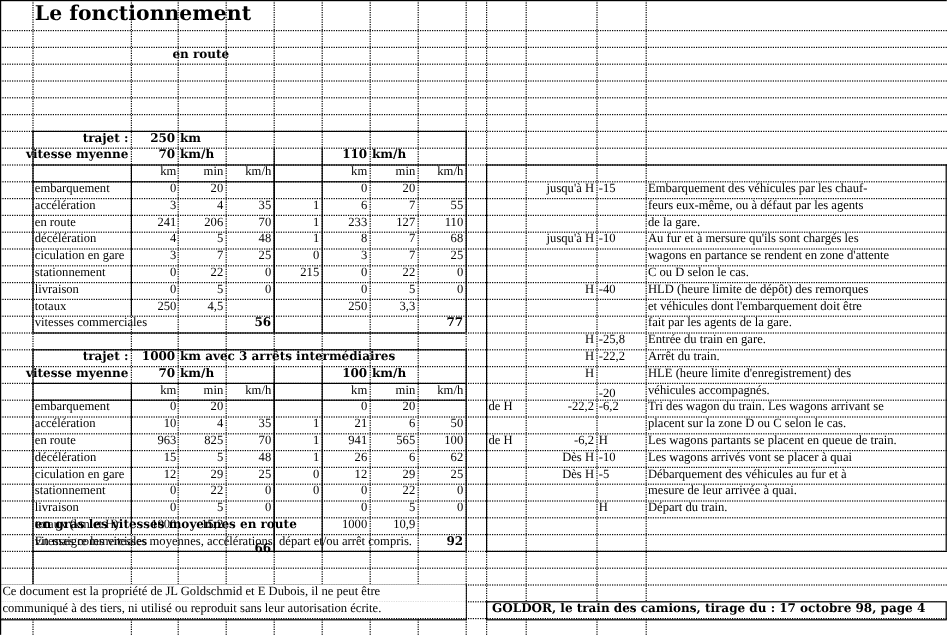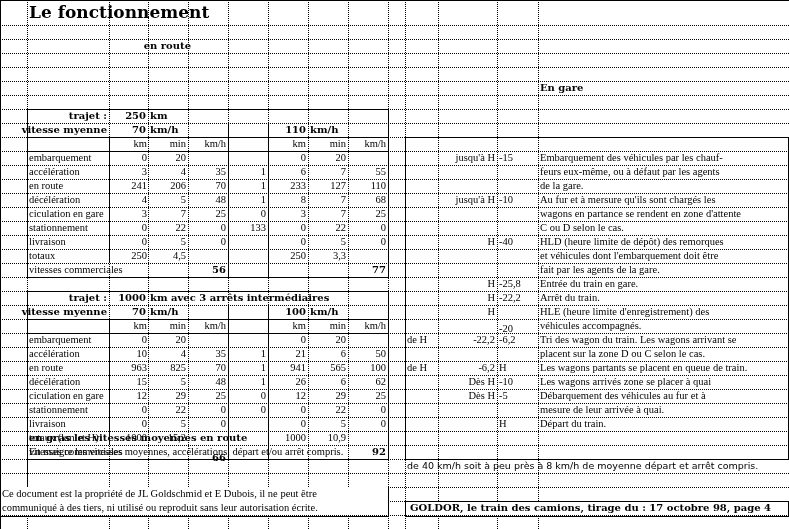--- a/index.html
+++ b/index.html
@@ -70,21 +70,20 @@
       <div class="gl hl" style="top: 445px;"></div>
       <div class="gl hl" style="top: 459px;"></div>
       <div class="gl hl" style="top: 473px;"></div>
       <div class="gl hl" style="top: 487px;"></div>
       <div class="gl hl" style="top: 501px;"></div>
       <div class="gl hl" style="top: 515px;"></div>
     </div>
 
   <div class="c title" style="left:27px;top:0;width:250px;">Le fonctionnement</div>
   <div class="c b" style="left:109px;top:39px;width:120px;text-align:right;padding-right:4px;width:86px;">en route</div>
-  <div class="c b" style="left:538px;top:81px;width:150px;">En gare</div>
 
   <div id="t1">
       <div class="c b r" style="left: 27px; top: 109px; width: 82px;">trajet :</div>
       <div class="c b r" style="left: 109px; top: 109px; width: 39px;">250</div>
       <div class="c b" style="left: 148px; top: 109px; width: 230px;">km</div>
       <div class="c b r" style="left: 0px; top: 123px; width: 109px;">vitesse myenne</div>
       <div class="c b r" style="left: 109px; top: 123px; width: 39px;">70</div>
       <div class="c b" style="left: 148px; top: 123px; width: 40px;">km/h</div>
       <div class="c b r" style="left: 268px; top: 123px; width: 40px;">110</div>
       <div class="c b" style="left: 308px; top: 123px; width: 40px;">km/h</div>
@@ -131,21 +130,21 @@
       <div class="c r" style="left: 148px; top: 207px; width: 40px;">7</div>
       <div class="c r" style="left: 188px; top: 207px; width: 40px;">25</div>
       <div class="c r" style="left: 228px; top: 207px; width: 40px;">0</div>
       <div class="c r" style="left: 268px; top: 207px; width: 40px;">3</div>
       <div class="c r" style="left: 308px; top: 207px; width: 40px;">7</div>
       <div class="c r" style="left: 348px; top: 207px; width: 40px;">25</div>
       <div class="c " style="left: 27px; top: 221px; width: 82px;">stationnement</div>
       <div class="c r" style="left: 109px; top: 221px; width: 40px;">0</div>
       <div class="c r" style="left: 148px; top: 221px; width: 40px;">22</div>
       <div class="c r" style="left: 188px; top: 221px; width: 40px;">0</div>
-      <div class="c r" style="left: 228px; top: 221px; width: 40px;">133</div>
+      <div class="c r" style="left: 228px; top: 221px; width: 40px;">215</div>
       <div class="c r" style="left: 268px; top: 221px; width: 40px;">0</div>
       <div class="c r" style="left: 308px; top: 221px; width: 40px;">22</div>
       <div class="c r" style="left: 348px; top: 221px; width: 40px;">0</div>
       <div class="c " style="left: 27px; top: 235px; width: 82px;">livraison</div>
       <div class="c r" style="left: 109px; top: 235px; width: 40px;">0</div>
       <div class="c r" style="left: 148px; top: 235px; width: 40px;">5</div>
       <div class="c r" style="left: 188px; top: 235px; width: 40px;">0</div>
       <div class="c r" style="left: 228px; top: 235px; width: 40px;"></div>
       <div class="c r" style="left: 268px; top: 235px; width: 40px;">0</div>
       <div class="c r" style="left: 308px; top: 235px; width: 40px;">5</div>
@@ -326,21 +325,21 @@
       <div class="c r" style="left: 438px; top: 347px; width: 59px;"></div>
       <div class="c " style="left: 497px; top: 347px; width: 41px;"></div>
       <div class="c " style="left: 538px; top: 347px; width: 251px;">placent sur la zone D ou C selon le cas.</div>
       <div class="c " style="left: 405px; top: 361px; width: 43px;">de H</div>
       <div class="c r" style="left: 438px; top: 361px; width: 59px;">-6,2</div>
       <div class="c " style="left: 497px; top: 361px; width: 41px;">H</div>
       <div class="c " style="left: 538px; top: 361px; width: 251px;">Les wagons partants se placent en queue de train.</div>
       <div class="c " style="left: 405px; top: 375px; width: 43px;"></div>
       <div class="c r" style="left: 438px; top: 375px; width: 59px;">Dès H</div>
       <div class="c " style="left: 497px; top: 375px; width: 41px;">-10</div>
-      <div class="c " style="left: 538px; top: 375px; width: 251px;">Les wagons arrivés zone se placer à quai</div>
+      <div class="c " style="left: 538px; top: 375px; width: 251px;">Les wagons arrivés vont se placer à quai</div>
       <div class="c " style="left: 405px; top: 389px; width: 43px;"></div>
       <div class="c r" style="left: 438px; top: 389px; width: 59px;">Dès H</div>
       <div class="c " style="left: 497px; top: 389px; width: 41px;">-5</div>
       <div class="c " style="left: 538px; top: 389px; width: 251px;">Débarquement des véhicules au fur et à</div>
       <div class="c " style="left: 405px; top: 403px; width: 43px;"></div>
       <div class="c r" style="left: 438px; top: 403px; width: 59px;"></div>
       <div class="c " style="left: 497px; top: 403px; width: 41px;"></div>
       <div class="c " style="left: 538px; top: 403px; width: 251px;">mesure de leur arrivée à quai.</div>
       <div class="c " style="left: 405px; top: 417px; width: 43px;"></div>
       <div class="c r" style="left: 438px; top: 417px; width: 59px;"></div>
@@ -348,21 +347,20 @@
       <div class="c " style="left: 538px; top: 417px; width: 251px;">Départ du train.</div>
       <div class="sh" style="left: 405px; top: 137px; width: 384px;"></div>
       <div class="sh" style="left: 405px; top: 459px; width: 384px;"></div>
       <div class="sv" style="left: 405px; top: 137px; height: 322px;"></div>
       <div class="sv" style="left: 788px; top: 137px; height: 322px;"></div>
     </div>
 
   <div class="c b" style="left:27px;top:431px;width:360px;">en gras les vitesses moyennes en route</div>
   <div class="c" style="left:27px;top:445px;width:370px;">En maigre les vitesses moyennes, accélérations, départ et/ou arrêt compris.</div>
 
-  <div class="c sans" style="left:405px;top:459px;width:384px;">de 40 km/h soit à peu près à 8 km/h de moyenne départ et arrêt compris.</div>
 
   <div class="box" style="left:0;top:487px;width:389px;height:30px;"></div>
   <div class="c" style="left:0;top:501px;width:388px;background:#fff;">communiqué à des tiers, ni utilisé ou reproduit sans leur autorisation écrite.</div>
   <div class="c" style="left:0;top:487px;width:388px;background:#fff;">Ce document est la propriété de JL Goldschmid et E Dubois, il ne peut être</div>
 
   <div class="c b" style="left:408px;top:501px;width:381px;background:#fff;">GOLDOR, le train des camions, tirage du : 17 octobre 98,  page 4</div>
 <div class="box" style="left: 0px; top: 0px; width: 789px; height: 529px; border-bottom: none; border-right: none;"></div>
     <div class="box" style="left: 405px; top: 501px; width: 384px; height: 16px;"></div>
   </div>
 

